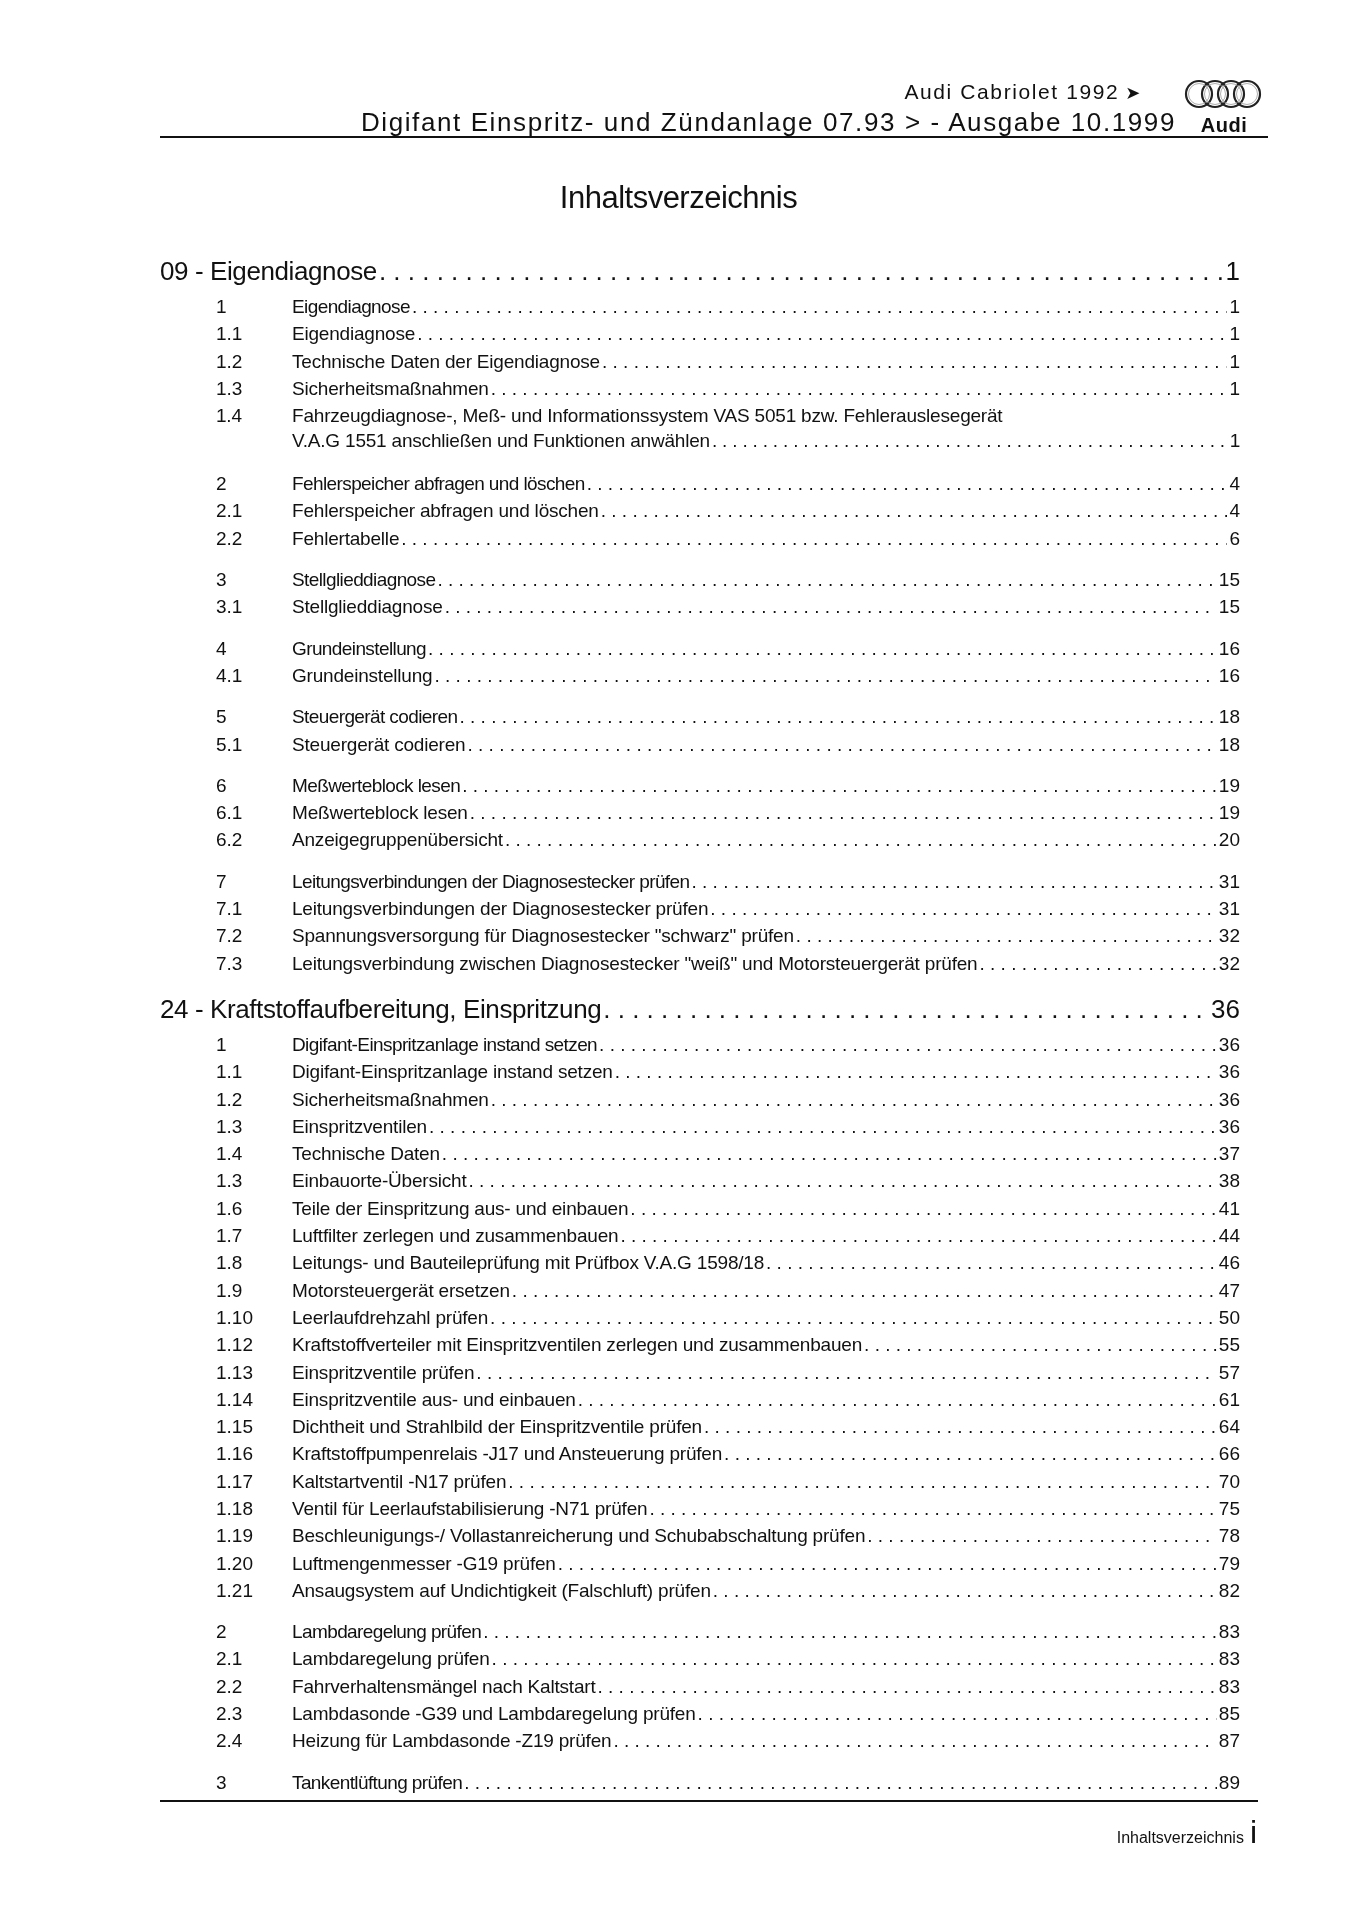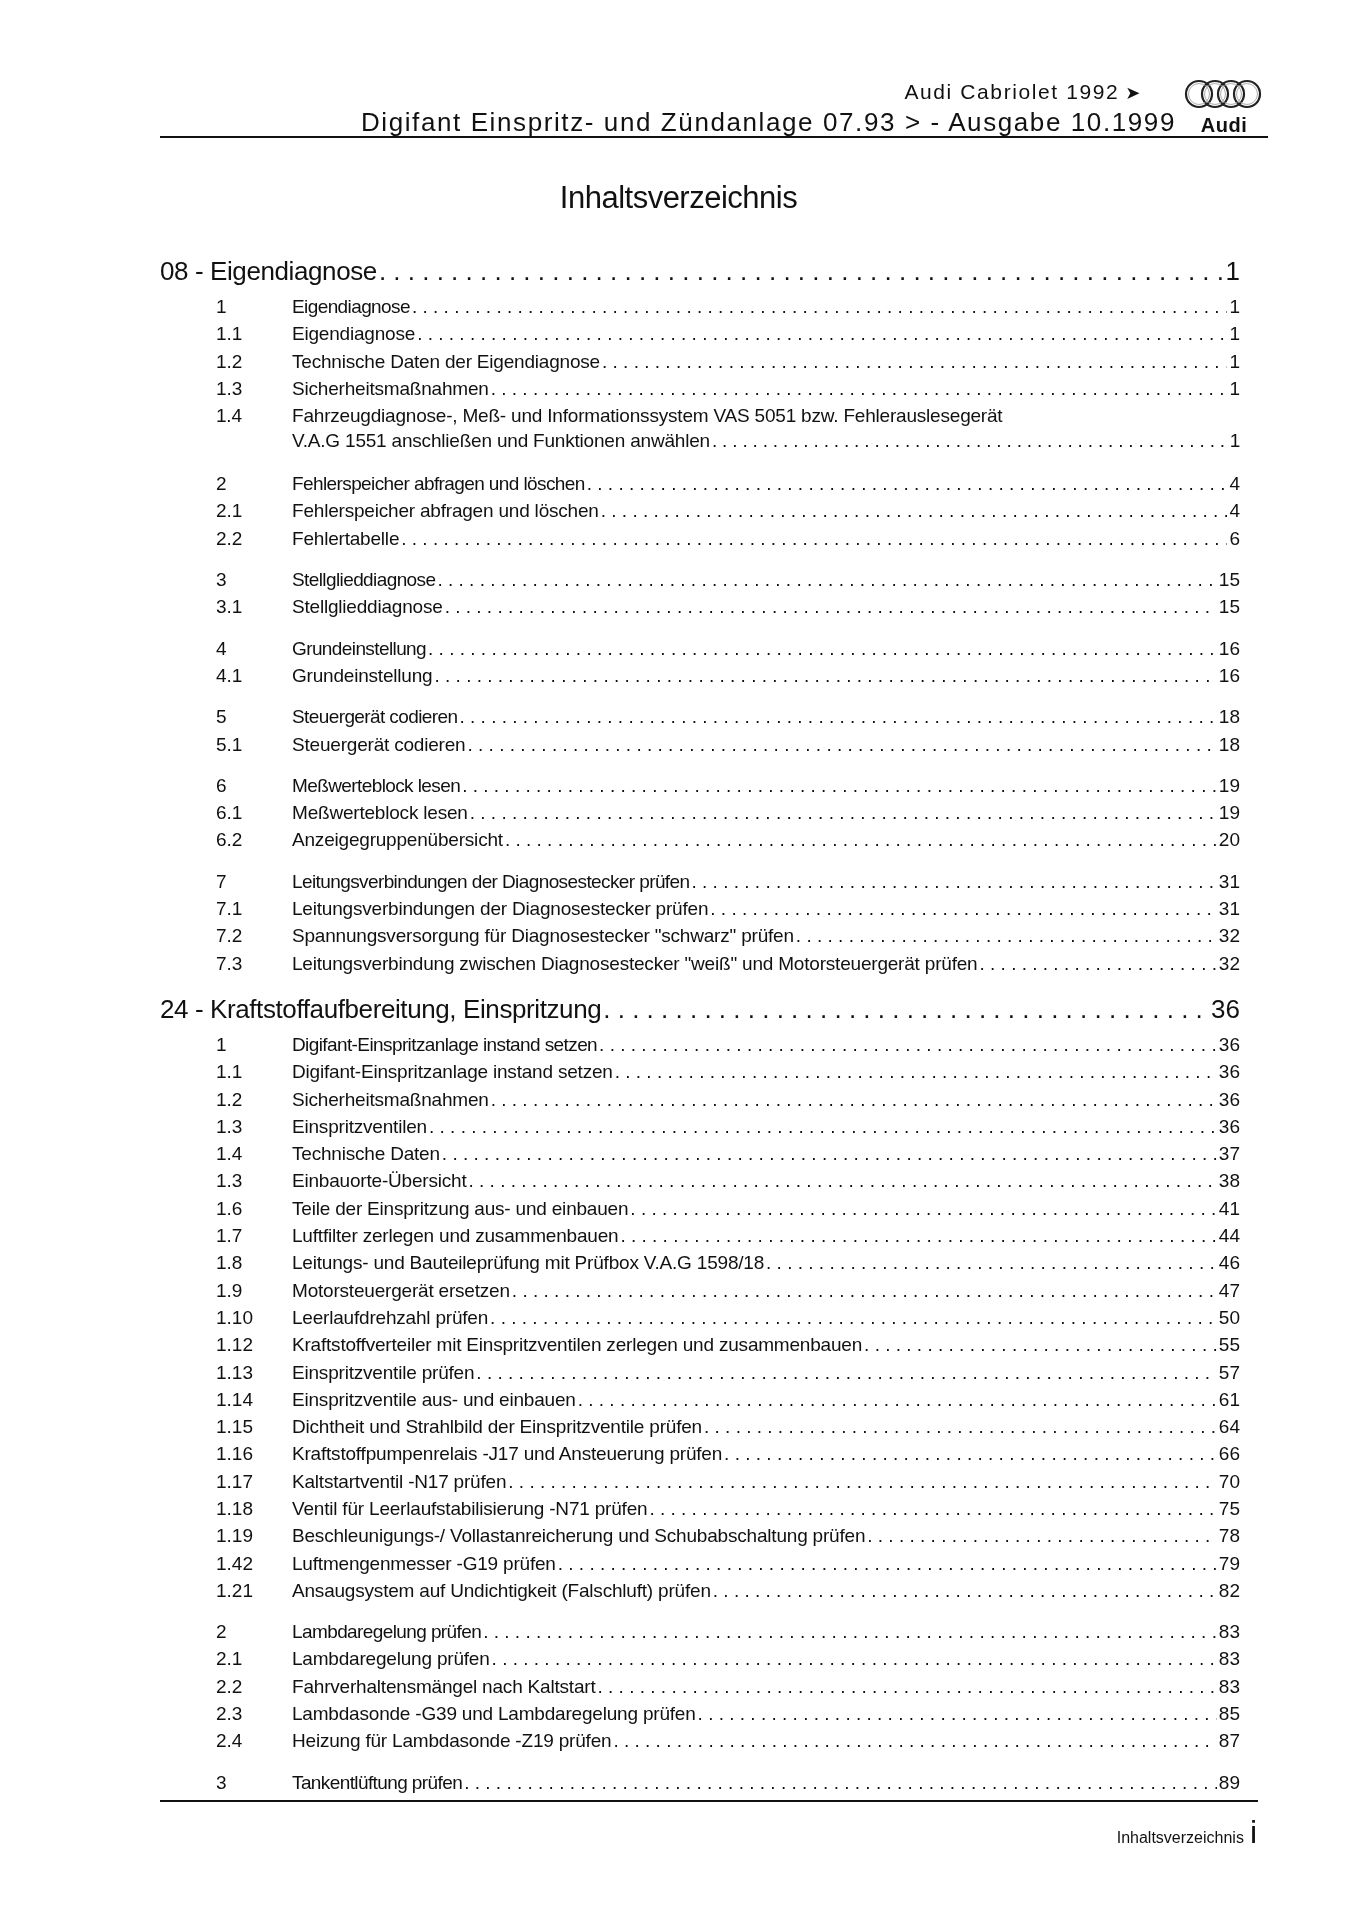--- a/index.html
+++ b/index.html
@@ -104,21 +104,21 @@
     </svg>
     <div class="brand">Audi</div>
   </div>
 </div>
 
 <div class="doc-title">Inhaltsverzeichnis</div>
 
 <div class="toc">
 
   <div class="row chapter">
-    <span class="title">08 - Eigendiagnose</span>
+    <span class="title">09 - Eigendiagnose</span>
     <span class="lead"></span>
     <span class="page">1</span>
   </div>
 
   <div class="row section">
     <span class="num">1</span>
     <span class="title">Eigendiagnose</span>
     <span class="lead"></span>
     <span class="page">1</span>
   </div>
@@ -366,21 +366,21 @@
     <span class="lead"></span>
     <span class="page">75</span>
   </div>
   <div class="row sub">
     <span class="num">1.19</span>
     <span class="title">Beschleunigungs-/ Vollastanreicherung und Schubabschaltung prüfen</span>
     <span class="lead"></span>
     <span class="page">78</span>
   </div>
   <div class="row sub">
-    <span class="num">1.42</span>
+    <span class="num">1.20</span>
     <span class="title">Luftmengenmesser -G19 prüfen</span>
     <span class="lead"></span>
     <span class="page">79</span>
   </div>
   <div class="row sub">
     <span class="num">1.21</span>
     <span class="title">Ansaugsystem auf Undichtigkeit (Falschluft) prüfen</span>
     <span class="lead"></span>
     <span class="page">82</span>
   </div>

